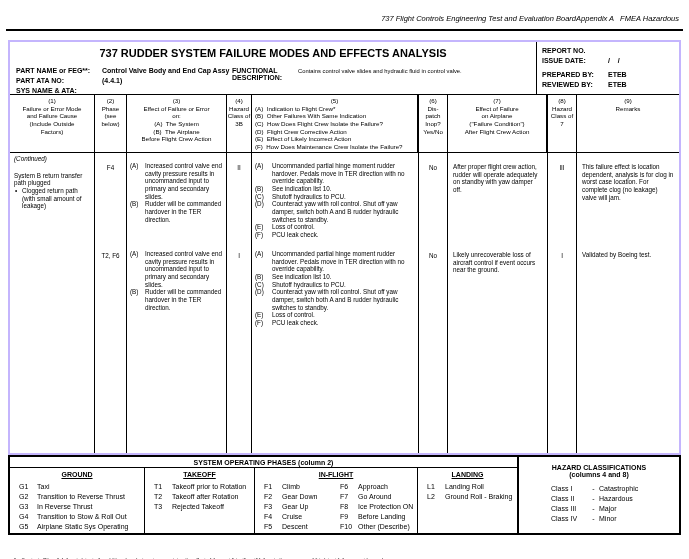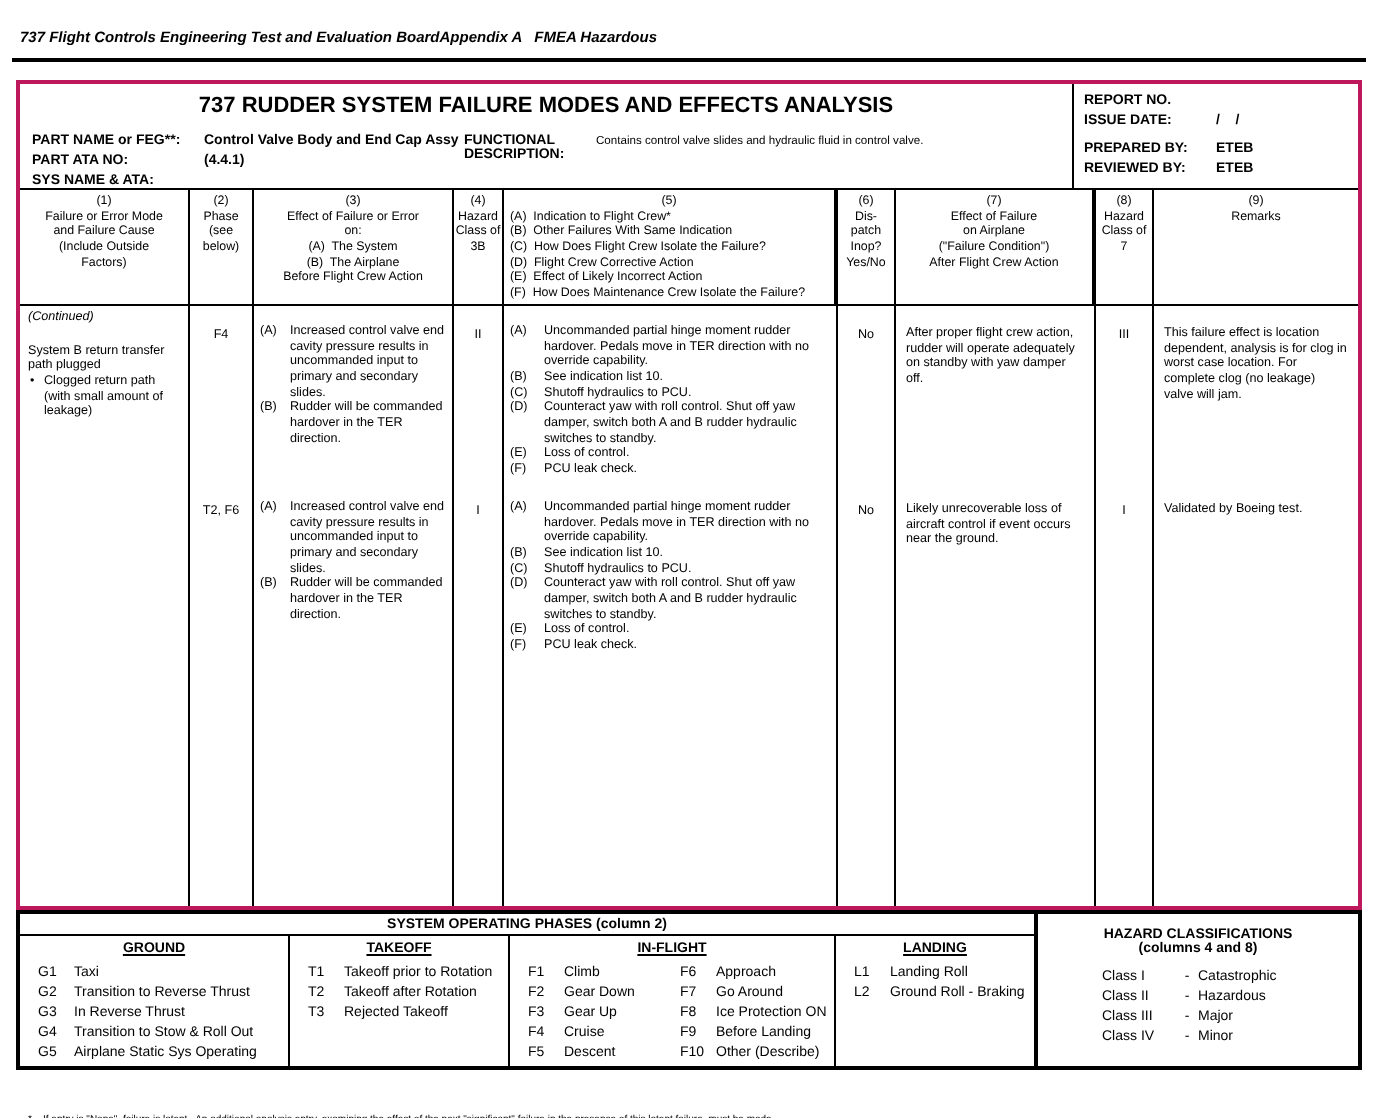--- a/index.html
+++ b/index.html
@@ -2,28 +2,28 @@
 <html><head>
 <meta charset="utf-8">
 <style>
   * { margin:0; padding:0; box-sizing:border-box; }
   html,body { background:#fff; }
   body { width:689px; height:559px; position:relative; overflow:hidden;
          font-family:"Liberation Sans", sans-serif; color:#000; }
 
   
   .page-hdr { position:absolute; top:14px; left:10px; right:10px;
-              display:flex; justify-content:flex-start;
-              font-size:7.5px; font-style:italic; font-weight:bold; }
+              display:flex; justify-content:flex-end;
+              font-size:7.5px; font-style:italic; font-weight:normal; }
   .page-hdr span { white-space:pre; }
   .hdr-rule { position:absolute; top:29px; left:6px; right:6px; border-top:2px solid #000; }
 
   
   .main-table { position:absolute; top:40px; left:8px; width:673px; height:415px;
-                border:2px solid #be185d; display:flex; flex-direction:column; }
+                border:2px solid #c4b5fd; display:flex; flex-direction:column; }
 
   
   .title-row { height:53px; display:flex; border-bottom:1px solid #000; }
   .title-left { width:527px; border-right:1px solid #000; position:relative; }
   .doc-title { text-align:center; margin-top:5px; font-size:11px; font-weight:bold; }
   .fields { position:absolute; top:25px; left:4px; right:2px; font-size:7px; font-weight:bold; }
   .fields span { position:absolute; white-space:pre; }
   .f-pn-l { top:0; left:2px; }   .f-pn-v { top:0; left:88px; }
   .f-fd-l { top:0; left:218px; width:60px; white-space:normal !important; }
   .f-fd-v { top:1px; left:284px; width:238px; font-size:5.8px; font-weight:normal; white-space:normal !important; }

